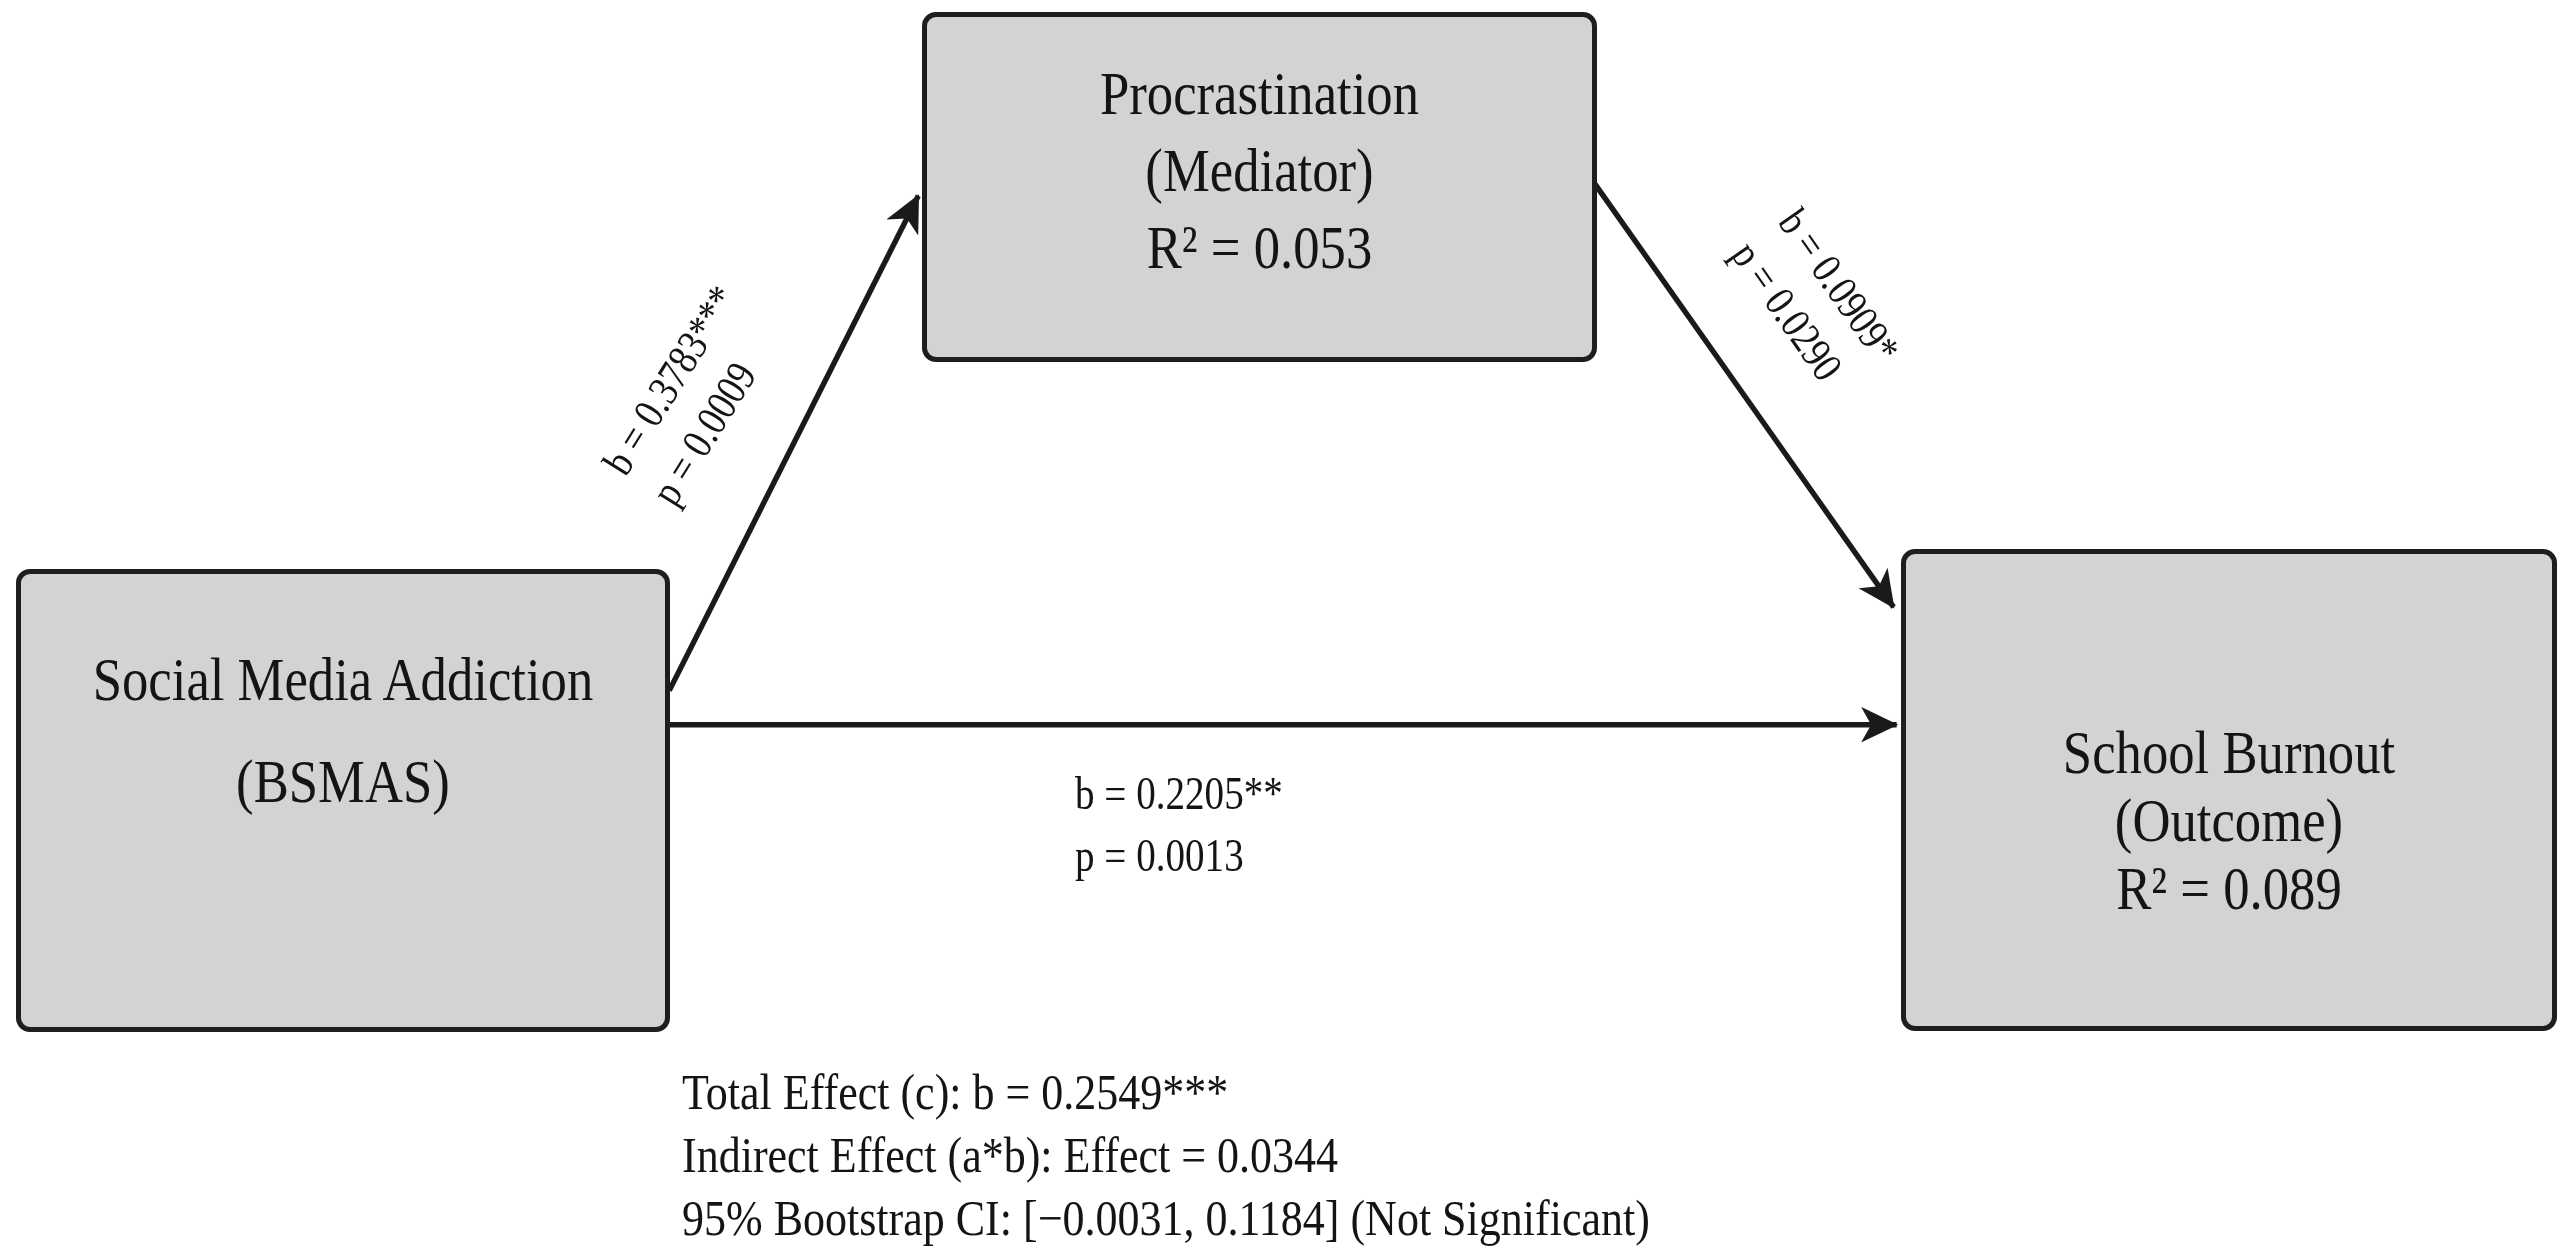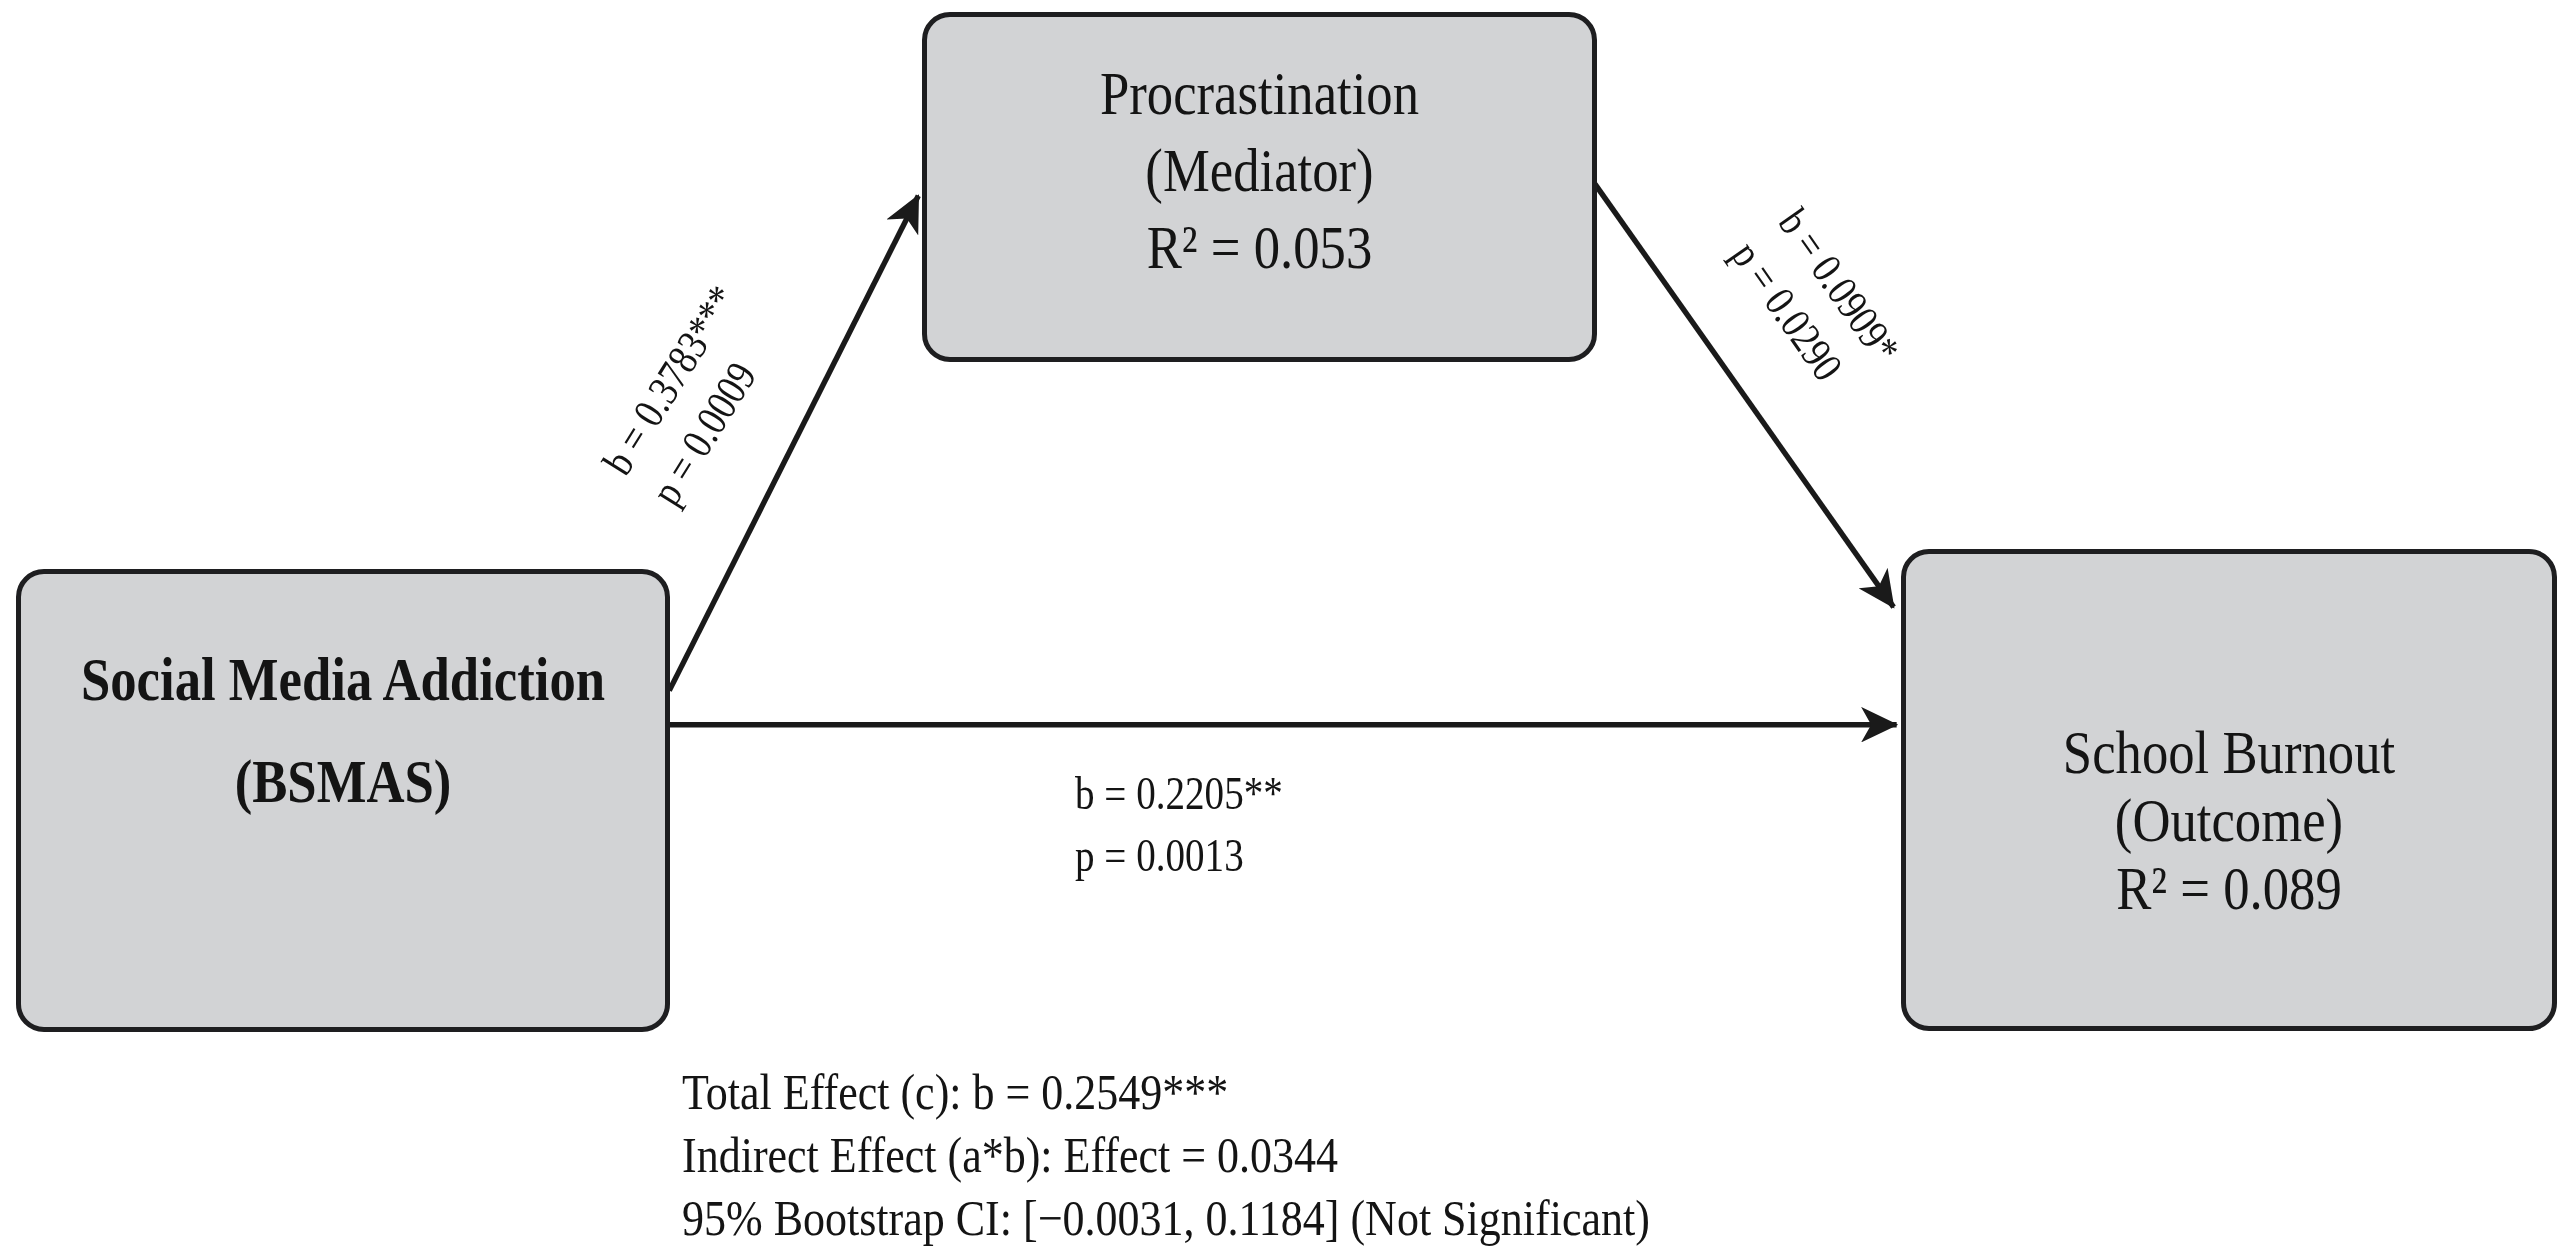--- a/index.html
+++ b/index.html
@@ -15,36 +15,36 @@
   svg.arrows {
     position: absolute;
     left: 0; top: 0;
     width: 2576px; height: 1256px;
   }
   .node {
     position: absolute;
     box-sizing: border-box;
     background: #d2d3d5;
     border: 5.4px solid #1e1e20;
-    border-radius: 28px;
+    border-radius: 14px;
     display: flex;
     flex-direction: column;
     align-items: center;
   }
   .node-text {
     transform: scaleX(0.85);
     transform-origin: 50% 0;
     width: 100%;
   }
   .node .line {
     text-align: center;
     white-space: nowrap;
     font-size: 62px;
   }
-  .node-predictor { left: 15.5px; top: 569px; width: 654px; height: 463px; font-weight: bold; }
+  .node-predictor { left: 15.5px; top: 569px; width: 654px; height: 463px; }
   .node-predictor .line { line-height: 102px; }
   .node-predictor .node-text { padding-top: 54px; }
   .node-mediator { left: 922px; top: 12.4px; width: 675px; height: 350px; }
   .node-mediator .line { line-height: 77px; }
   .node-mediator .node-text { padding-top: 38px; }
   .node-outcome { left: 1901px; top: 549px; width: 656px; height: 482px; justify-content: center; }
   .node-outcome .line { line-height: 68px; }
   .node-outcome .node-text { padding-top: 59px; }
 
   .path-label {

